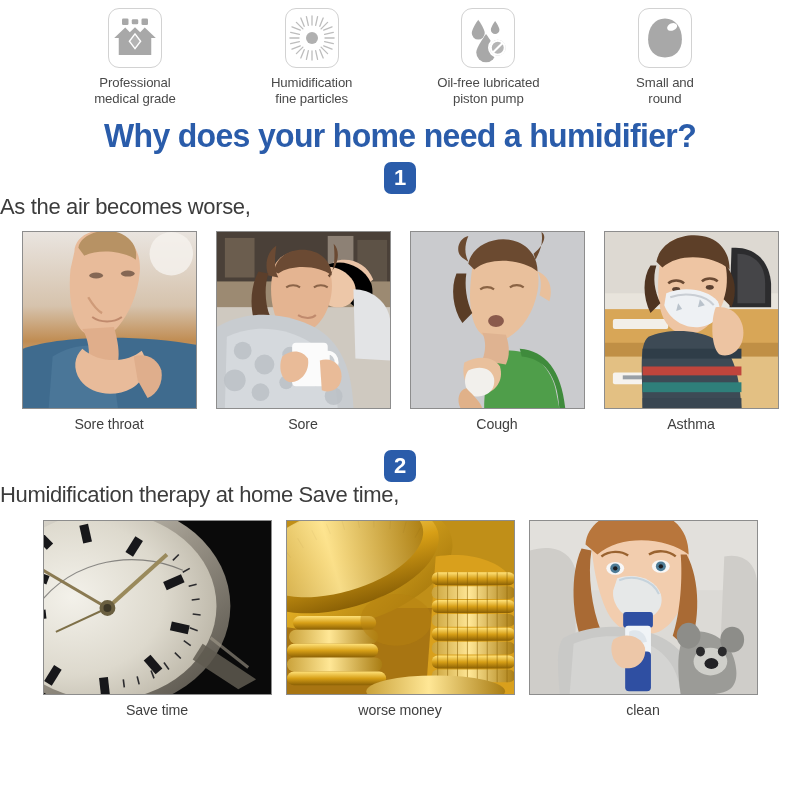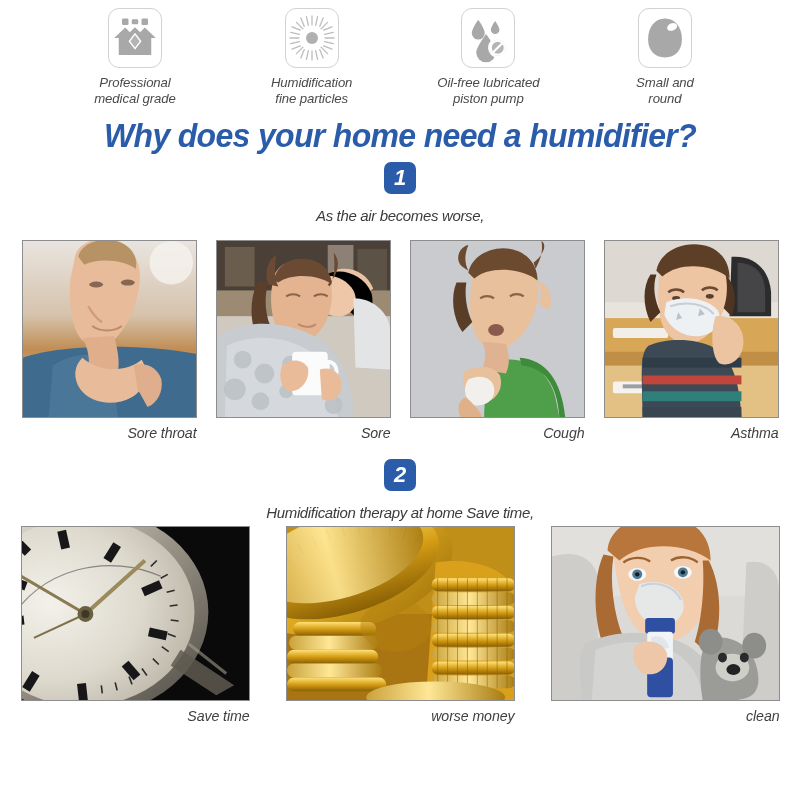--- a/index.html
+++ b/index.html
@@ -1,21 +1,21 @@
 <!DOCTYPE html>
 <html><head>
 <meta charset="utf-8">
 <style>
   html,body{margin:0;padding:0;}
   body{
     width:800px;height:800px;background:#ffffff;overflow:hidden;
     font-family:"Liberation Sans","DejaVu Sans",sans-serif;
     color:#3a3a3a;
   }
-  .page{position:relative;width:800px;height:756px;font-style:italic;}
+  .page{position:relative;width:800px;height:756px;}
 
   
   .features{
     display:flex;justify-content:space-between;align-items:flex-start;
     padding:8px 60px 0 60px;box-sizing:border-box;width:800px;
   }
   .feature{
     display:flex;flex-direction:column;align-items:center;width:150px;
   }
   .feat-icon{
@@ -42,30 +42,30 @@
   .badge-wrap{display:flex;justify-content:center;margin-top:8px;}
   .badge{
     width:32px;height:32px;border-radius:7px;background:#2a5caa;
     color:#fff;font-weight:bold;font-size:22px;line-height:32px;
     text-align:center;
     font-family:"Liberation Sans Narrow","Liberation Sans",sans-serif;
   }
 
   
   .sec-title{
-    text-align:center;font-size:15px;line-height:26px;color:#3c3c3c;
-    margin-top:9px;letter-spacing:-.35px;font-weight:500;
+    text-align:left;font-size:22px;line-height:26px;color:#3c3c3c;
+    letter-spacing:-.35px;font-weight:500;
   }
   .sec-title .ln{display:block;}
 
   
   .row{display:flex;justify-content:center;}
   .row-4{margin-top:11px;gap:19px;}
-  .row-3{gap:36px;}
-  .cell{display:flex;flex-direction:column;align-items:flex-end;}
+  .row-3{margin-top:12px;gap:14px;}
+  .cell{display:flex;flex-direction:column;align-items:center;}
   .ph{
     border:1px solid #8d8d8d;box-sizing:border-box;overflow:hidden;
     position:relative;background:#cfcfcf;
   }
   .ph-4{width:175px;height:178px;}
   .ph-3{width:229px;height:175px;}
   .cap{
     margin-top:7px;font-size:14.2px;color:#3f3f3f;text-align:center;
     letter-spacing:-.1px;
   }

